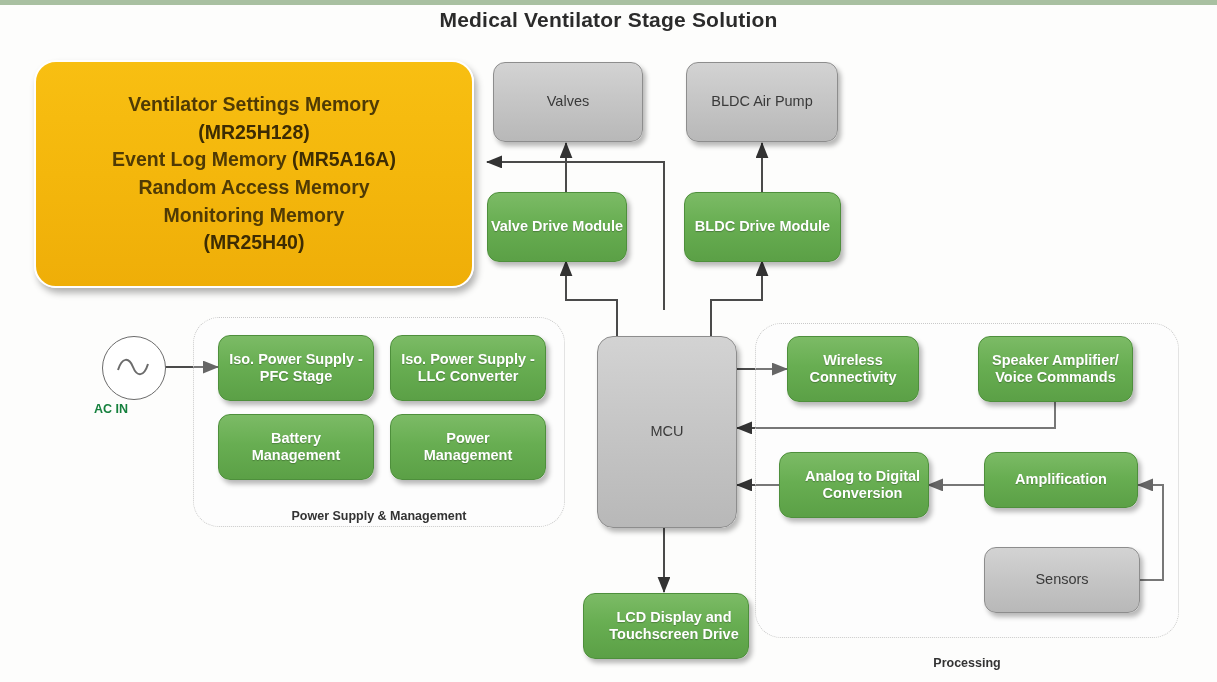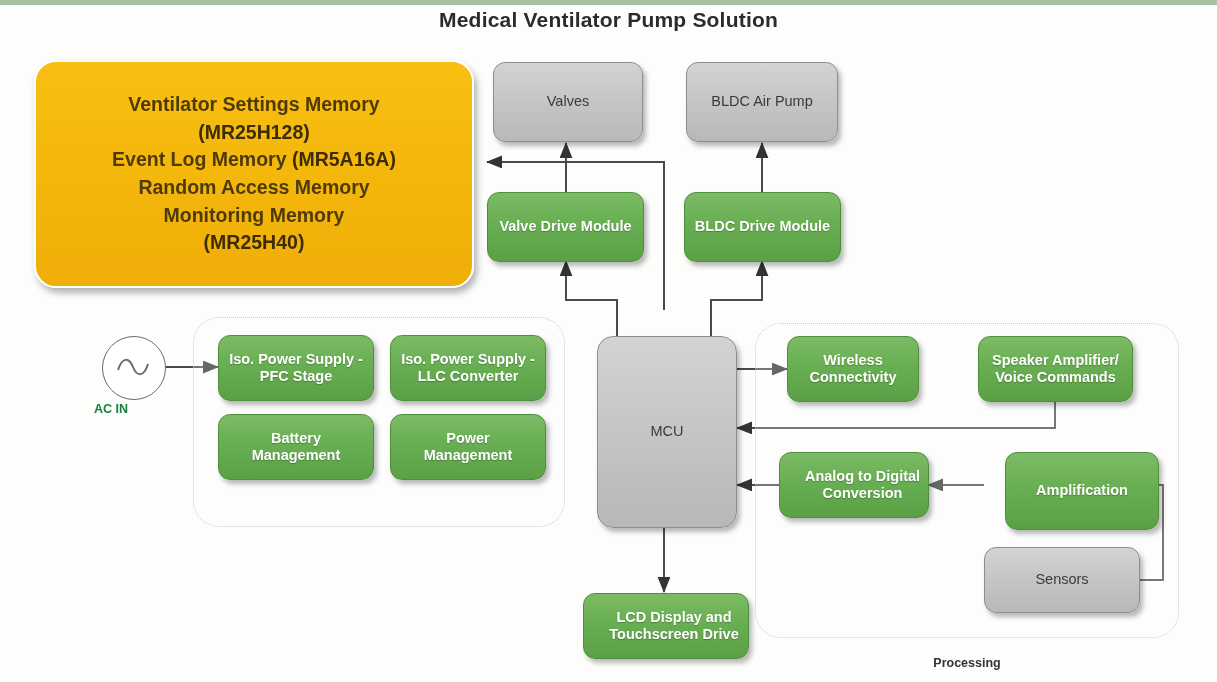--- a/index.html
+++ b/index.html
@@ -65,21 +65,21 @@
 
   svg.wires{position:absolute;left:0;top:0;width:1217px;height:682px;pointer-events:none;}
 </style>
 </head>
 <body>
 
 <div id="stage">
 
   <div class="topband"></div>
 
-  <div class="title">Medical Ventilator Pump Solution</div>
+  <div class="title">Medical Ventilator Stage Solution</div>
 
   <svg class="wires" viewBox="0 0 1217 682">
     <defs>
       <marker id="ah" markerWidth="9" markerHeight="9" refX="7.5" refY="3.2" orient="auto" markerUnits="strokeWidth">
         <path d="M0,0 L8,3.2 L0,6.4 z" fill="#333"></path>
       </marker>
       <marker id="ahs" markerWidth="9" markerHeight="9" refX="7.5" refY="3.2" orient="auto" markerUnits="strokeWidth">
         <path d="M0,0 L8,3.2 L0,6.4 z" fill="#333"></path>
       </marker>
     </defs>
@@ -124,40 +124,41 @@
   </div>
 
   <div class="box gray" style="left:493px;top:62px;width:150px;height:80px;">
     <span>Valves</span>
   </div>
 
   <div class="box gray" style="left:686px;top:62px;width:152px;height:80px;">
     <span>BLDC Air Pump</span>
   </div>
 
-  <div class="box green" style="left:487px;top:192px;width:157px;height:70px;">
+  <div class="box green" style="left:487px;top:192px;width:140px;height:70px;">
     <span>Valve Drive Module</span>
   </div>
 
   <div class="box green" style="left:684px;top:192px;width:157px;height:70px;">
     <span>BLDC Drive Module</span>
   </div>
 
   <div class="box gray" style="left:597px;top:336px;width:140px;height:192px;border-radius:16px;">
     <span>MCU</span>
   </div>
 
   <div class="box green" style="left:583px;top:593px;width:166px;height:66px;padding-left:16px;">
     <span>
       <span>LCD Display and</span><br>
       <span>Touchscreen Drive</span>
     </span>
   </div>
 
   <div class="group" style="left:193px;top:317px;width:372px;height:210px;"></div>
+  <div class="group-label" style="left:193px;top:509px;width:372px;">Power Supply &amp; Management</div>
 
   <div class="ac-circle" style="left:102px;top:336px;">
     <svg width="60" height="60" viewBox="0 0 60 60">
       <path d="M15,33 C19,20 26,20 30,30 C34,40 41,40 45,27" stroke="#6b6b6b" stroke-width="2" fill="none"></path>
     </svg>
   </div>
   <div class="ac-label" style="left:94px;top:402px;width:78px;">AC IN</div>
 
   <div class="box green" style="left:218px;top:335px;width:156px;height:66px;">
     <span>
@@ -204,21 +205,21 @@
     </span>
   </div>
 
   <div class="box green" style="left:779px;top:452px;width:150px;height:66px;padding-left:17px;">
     <span>
       <span>Analog to Digital</span><br>
       <span>Conversion</span>
     </span>
   </div>
 
-  <div class="box green" style="left:984px;top:452px;width:154px;height:78px;margin-left:21px;">
+  <div class="box green" style="left:984px;top:452px;width:154px;height:56px;">
     <span>Amplification</span>
   </div>
 
   <div class="box gray" style="left:984px;top:547px;width:156px;height:66px;">
     <span>Sensors</span>
   </div>
 
 </div>
 
 </body></html>

